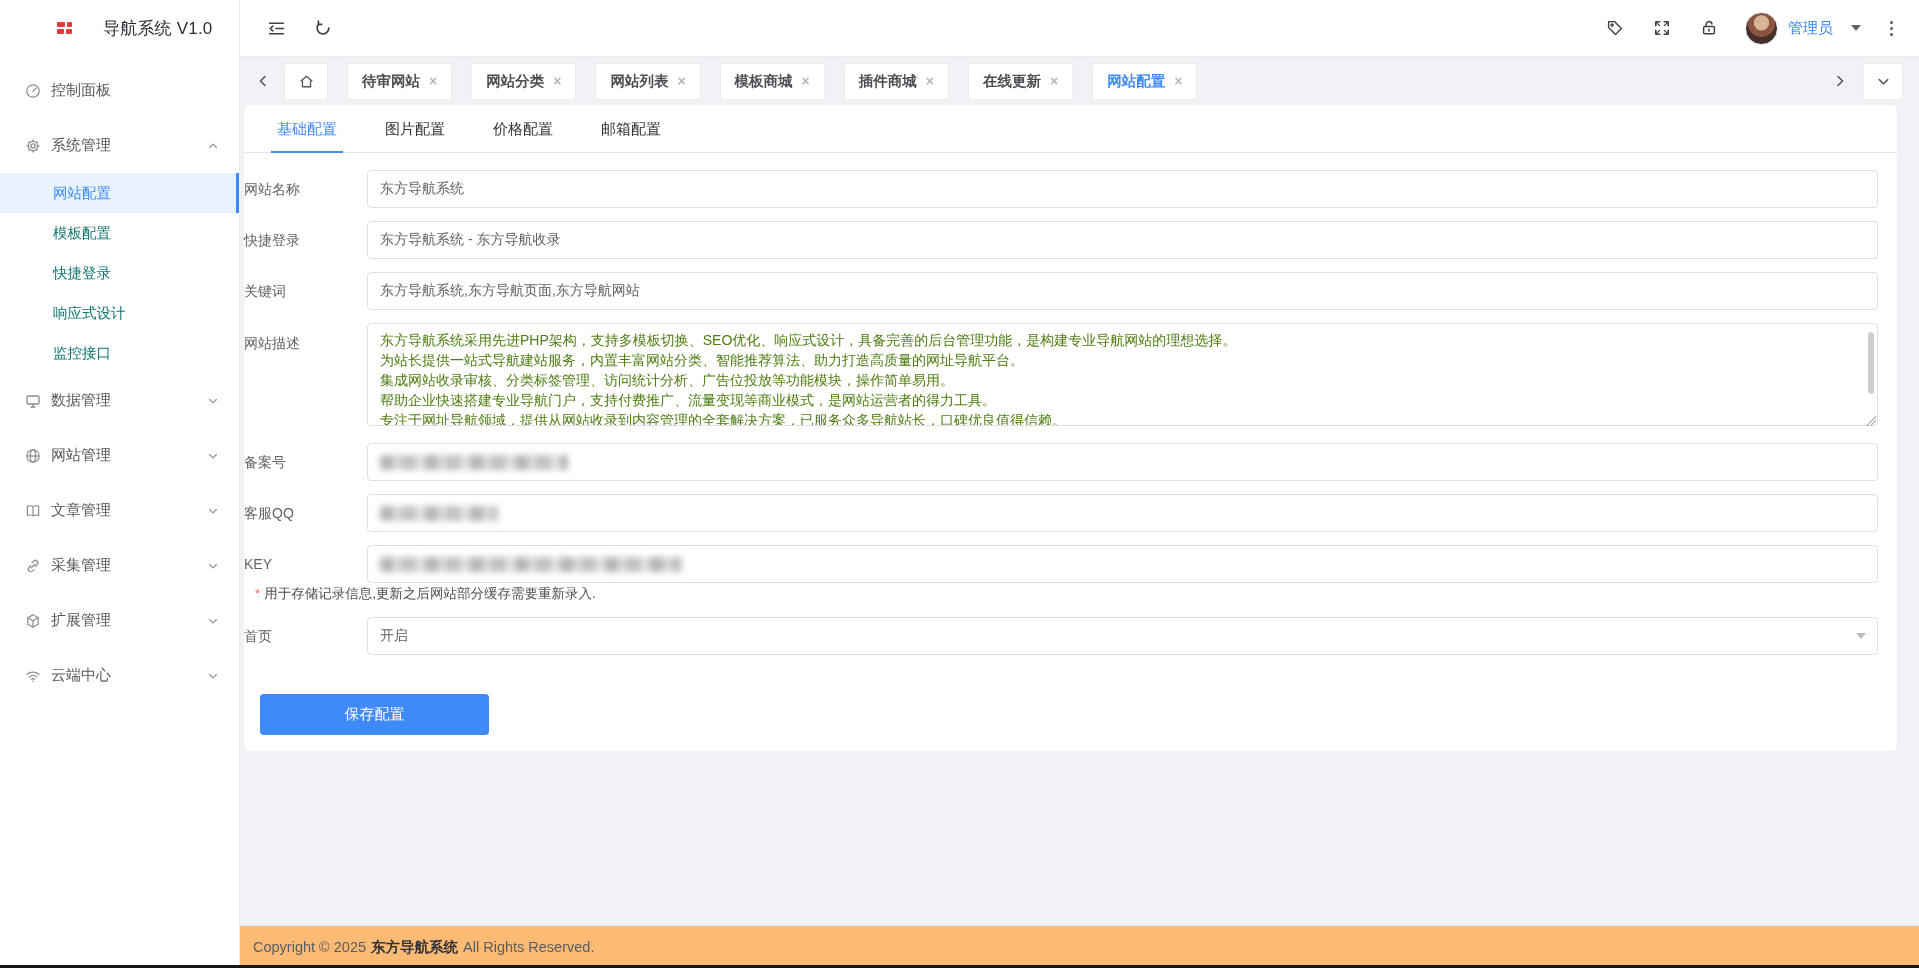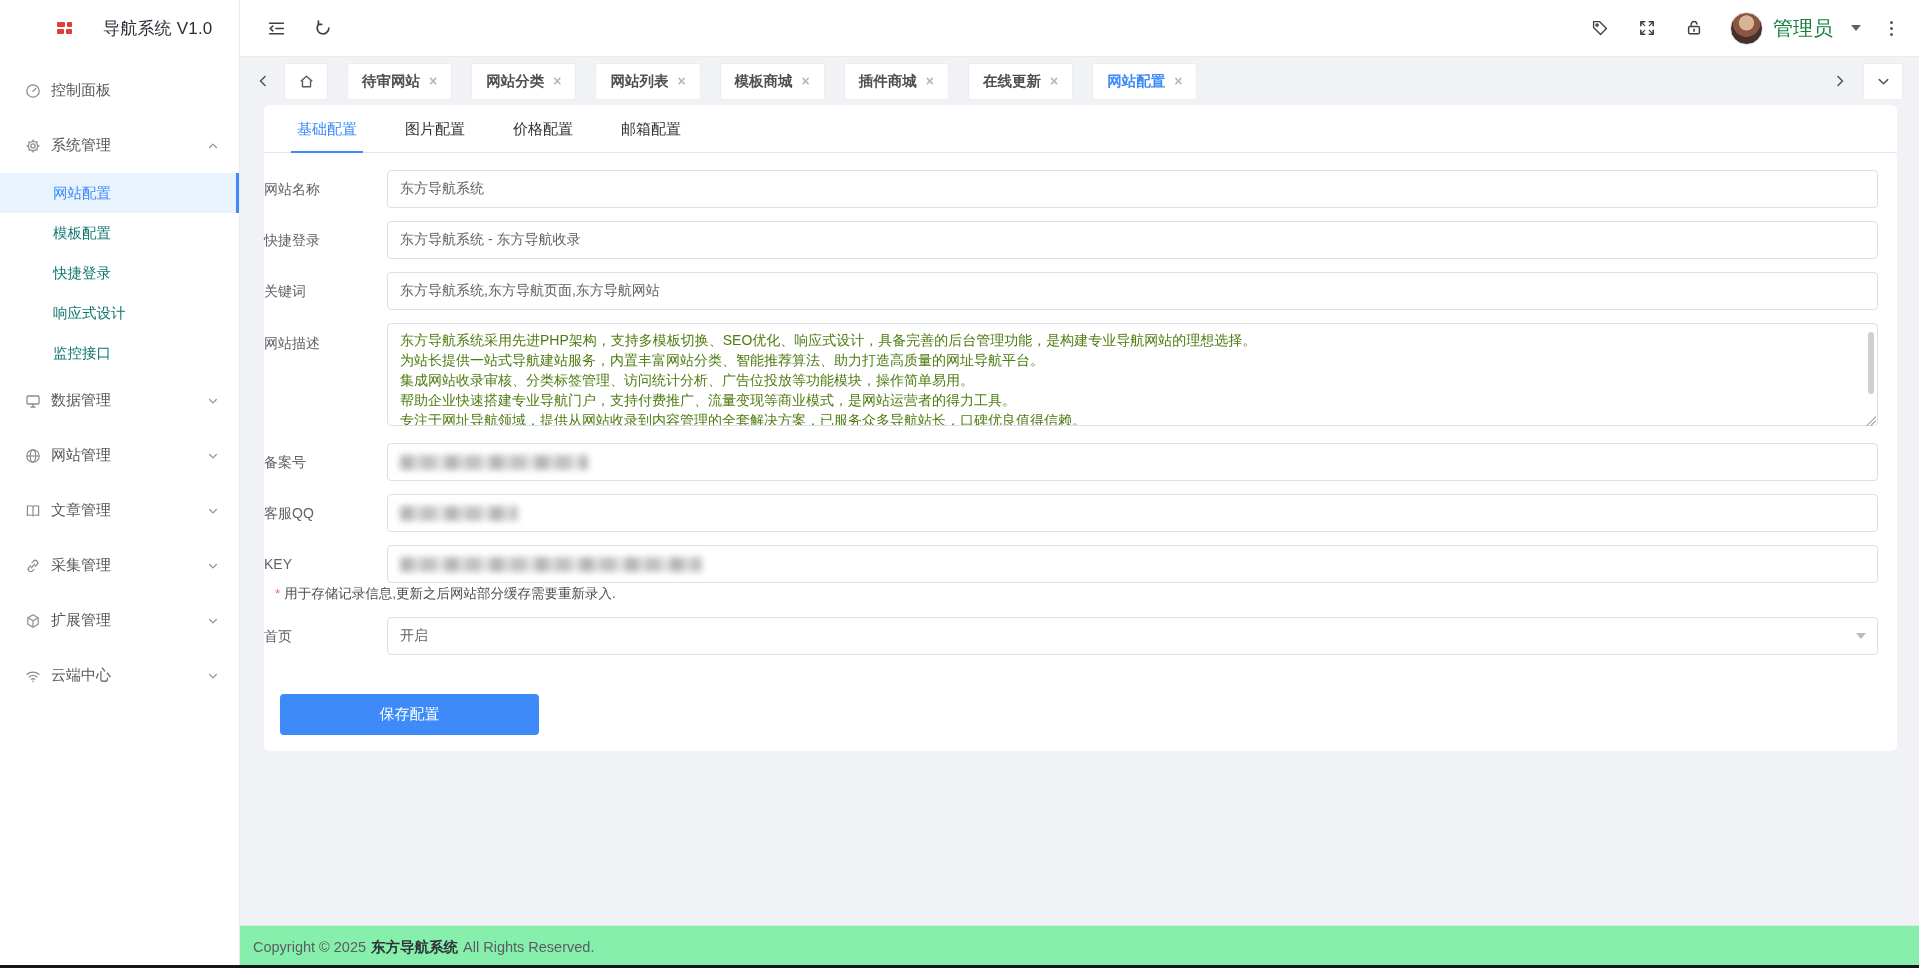--- a/index.html
+++ b/index.html
@@ -35,21 +35,21 @@
   .topbar { height: 57px; background: #fff; border-bottom: 1px solid #ebebeb; flex: none;
     display: flex; align-items: center; padding: 0 22px 0 25px; color: #3c3f44; }
   .tb-ic { display: flex; align-items: center; justify-content: center; width: 22px; height: 22px;
     cursor: pointer; color: #3c3f44; }
   .tb-left { display: flex; align-items: center; gap: 25px; }
   .tb-right { margin-left: auto; display: flex; align-items: center; gap: 25px; color: #55585e; }
   .avatar { width: 33px; height: 33px; border-radius: 50%; flex: none; cursor: pointer;
     background: radial-gradient(circle at 50% 32%, #d8b394 0 28%, #8a5642 30% 52%, #46302c 54% 100%);
     border: 1px solid #e3e3e3; }
   .userwrap { display: flex; align-items: center; gap: 18px; cursor: pointer; }
-  .username { font-size: 20px; color: #15803d; margin-left: -8px; font-family: Liberation Serif, serif; }
+  .username { font-size: 15px; color: #3b82f6; margin-left: -8px; font-family: Liberation Serif, serif; }
   .caret { width: 0; height: 0; border: 5px solid transparent; border-top: 6px solid #5f6368;
     margin-top: 5px; }
   .kebab { display: flex; flex-direction: column; gap: 3px; cursor: pointer; padding: 2px 4px; }
   .kebab i { width: 3px; height: 3px; border-radius: 50%; background: #55585e; }
 
   
   .tabbar { height: 48px; flex: none; background: #f0f2f5; display: flex; align-items: center;
     padding: 0 16px 0 12px; }
   .nav-arrow { width: 22px; height: 22px; display: flex; align-items: center; justify-content: center;
     color: #55585e; cursor: pointer; flex: none; }
@@ -58,21 +58,21 @@
     display: flex; align-items: center; padding: 0 14px; font-size: 14.5px; color: #4c4f54;
     cursor: pointer; flex: none; }
   .chip .x { margin-left: 9px; color: #b4b7bd; font-size: 14px; line-height: 1; cursor: pointer; }
   .chip.home { width: 44px; justify-content: center; padding: 0; color: #55585e; }
   .chip.active .t { color: #3d8af8; }
   .chip.dd { width: 40px; justify-content: center; padding: 0; margin-left: auto; color: #55585e; }
   .tabbar .endgroup { display: flex; align-items: center; gap: 12px; margin-left: auto; }
 
   
   .main { flex: 1; background: #f0f2f5; display: flex; flex-direction: column; min-height: 0; }
-  .card { background: #fff; margin: 0 22px 0 24px; border-radius: 6px; flex: none; }
+  .card { background: #fff; margin: 0 22px 0 4px; border-radius: 6px; flex: none; }
   .ctabs { display: flex; padding-left: 31px; border-bottom: 1px solid #e4e7ed; }
   .ctab { margin-right: 44px; padding: 15px 2px 13px; font-size: 15px; color: #303133;
     cursor: pointer; position: relative; }
   .ctab.active { color: #3d8af8; }
   .ctab.active::after { content: ""; position: absolute; left: -4px; right: -4px; bottom: -1px;
     height: 2px; background: #3d8af8; }
 
   .form { padding: 17px 19px 16px 0; }
   .frow { display: flex; margin-bottom: 13px; }
   .flabel { width: 123px; flex: none; padding-right: 15px;
@@ -94,25 +94,25 @@
   .fake-in { display: flex; align-items: center; }
   .redact { height: 15px; border-radius: 2px; filter: blur(3px);
     background: repeating-linear-gradient(90deg, #b6b6b6 0 13px, #dadada 13px 21px, #c2c2c2 21px 36px, #e3e3e3 36px 45px); }
   .w-icp { width: 188px; } .w-qq { width: 118px; } .w-key { width: 302px; }
   .hint { margin: 2px 0 14px 11px; font-size: 13.5px; color: #4d4f53; }
   .hint .mark { color: #f56c6c; margin-right: 4px; }
   .fsel { position: relative; cursor: pointer; }
   .fsel .fin { display: flex; align-items: center; cursor: pointer; }
   .tri { position: absolute; right: 12px; top: 16px; width: 0; height: 0;
     border: 5px solid transparent; border-top: 6px solid #b8bcc2; }
-  .savebtn { margin: 26px 0 0 16px; width: 259px; height: 41px; background: #3d8af8;
+  .savebtn { margin: 26px 0 0 16px; width: 229px; height: 41px; background: #3d8af8;
     border: none; border-radius: 4px; color: #fff; font-size: 15px; cursor: pointer;
     font-family: "Liberation Sans", "DejaVu Sans", sans-serif; }
 
-  .footer { margin-top: auto; height: 43px; flex: none; background: #86efac;
+  .footer { margin-top: auto; height: 43px; flex: none; background: #fdba74;
     border-top: 1px solid #e5e6e8; display: flex; align-items: center; padding-left: 13px;
     font-size: 14.5px; color: #5a5d62; }
   .footer b { color: #2f3237; font-weight: bold; margin: 0 5px; }
   .bottombar { position: fixed; left: 0; right: 0; bottom: 0; height: 3px; background: #15171a; }
 
   svg.i { display: block; }
 </style>
 </head>
 <body>
 

